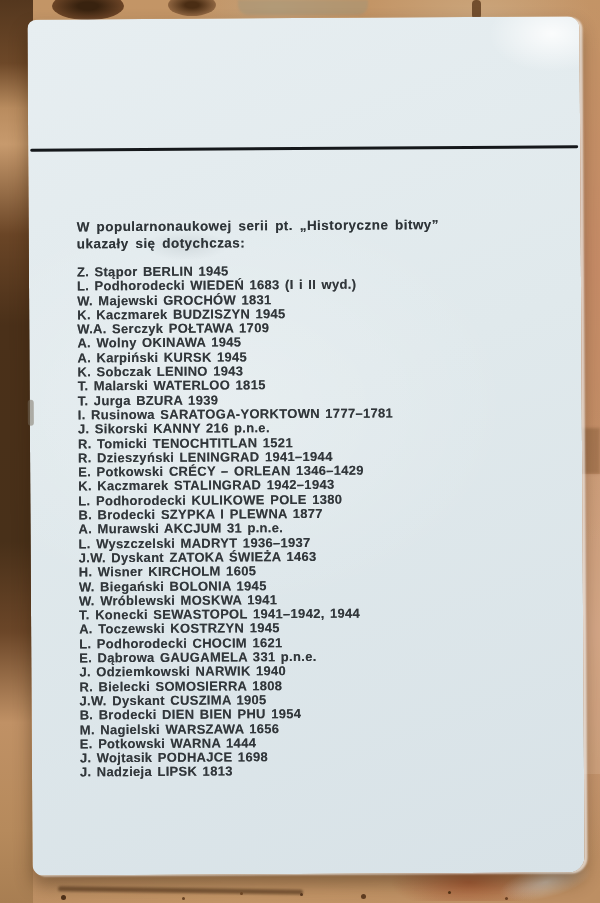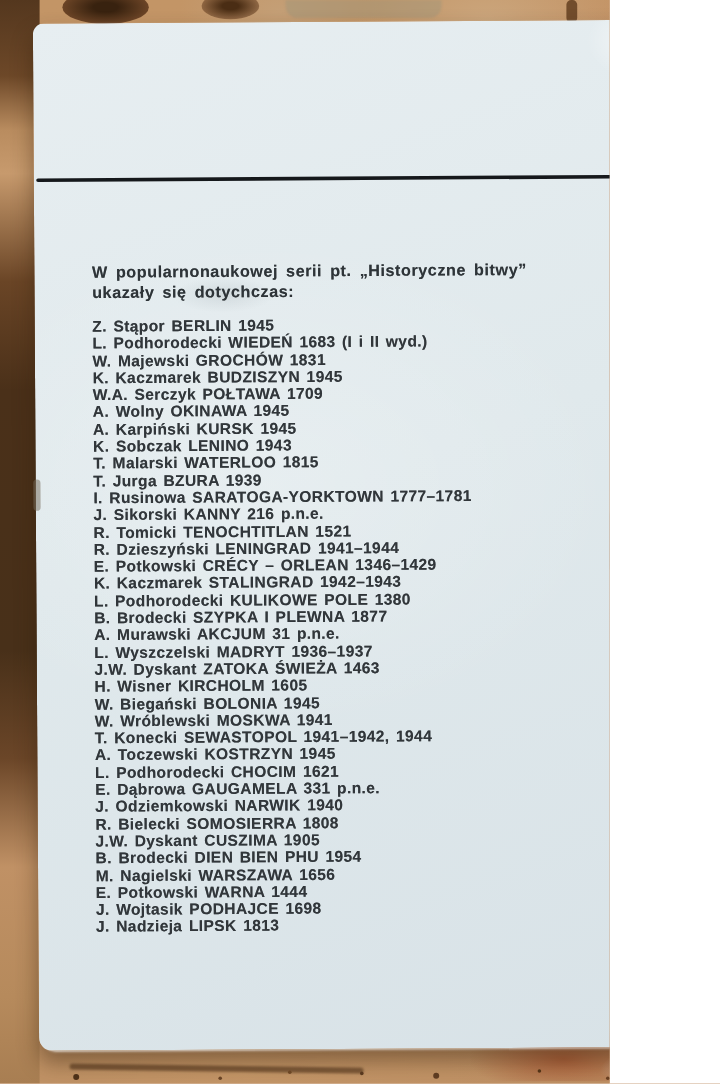--- a/index.html
+++ b/index.html
@@ -1,17 +1,17 @@
 <!DOCTYPE html>
 <html><head>
 <meta charset="utf-8">
 <style>
   html,body{margin:0;padding:0;}
   .photo{
-    position:relative;width:508px;height:903px;overflow:hidden;
+    position:relative;width:600px;height:903px;overflow:hidden;
     background-color:#bd8e62;
     background-image:
       radial-gradient(120px 70px at 46% 1%, rgba(196,160,120,.9), rgba(196,160,120,0) 70%),
       radial-gradient(160px 90px at 80% 2%, rgba(205,170,130,.8), rgba(205,170,130,0) 70%),
       radial-gradient(300px 400px at 99% 30%, rgba(198,138,102,.9), rgba(198,138,102,0) 75%),
       radial-gradient(300px 300px at 99% 70%, rgba(207,157,125,.9), rgba(207,157,125,0) 75%),
       radial-gradient(400px 120px at 40% 99%, rgba(197,151,104,.85), rgba(197,151,104,0) 75%),
       linear-gradient(180deg,#c39566 0%,#c19066 50%,#bd8f63 100%);
     font-family:"Liberation Sans",sans-serif;
   }

